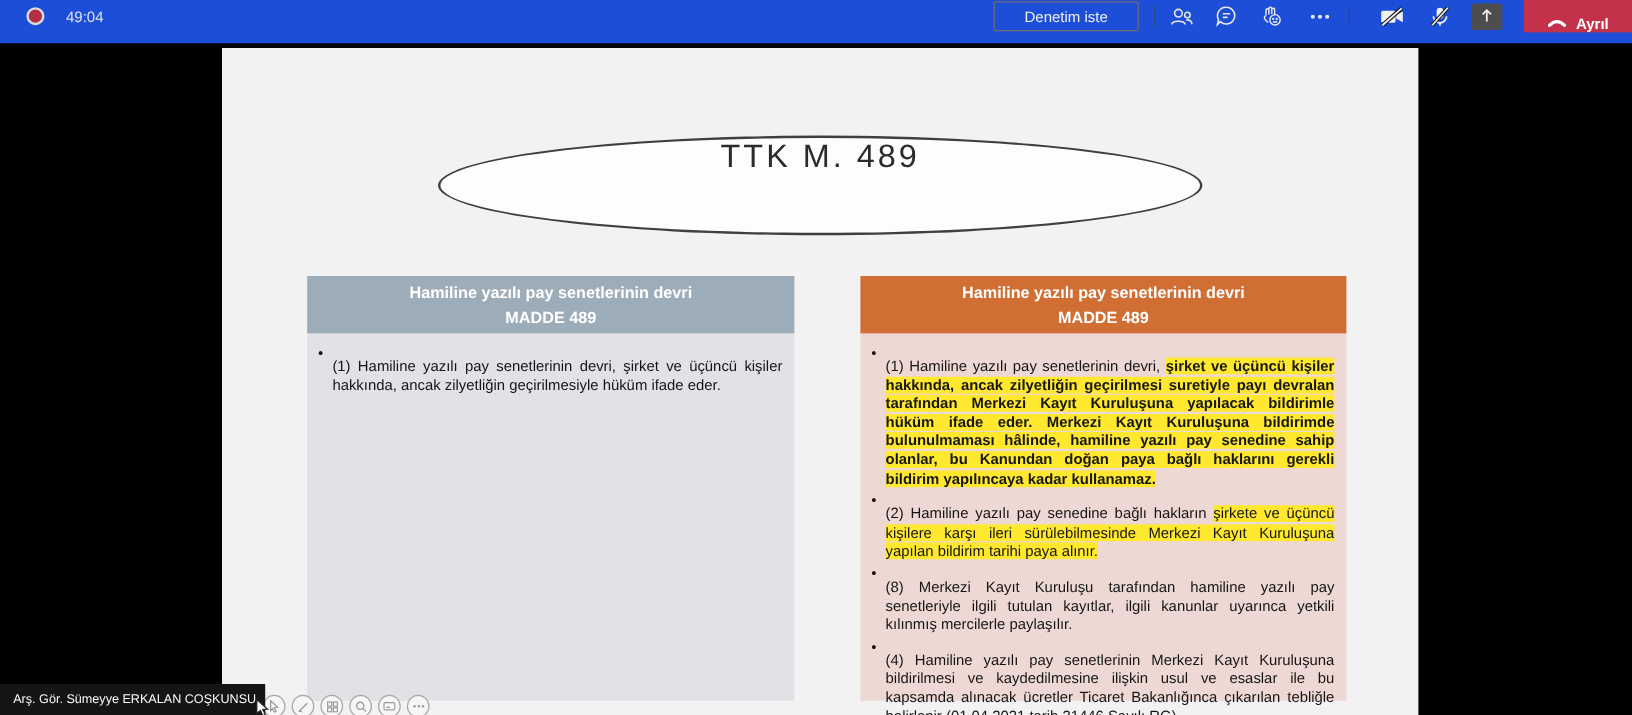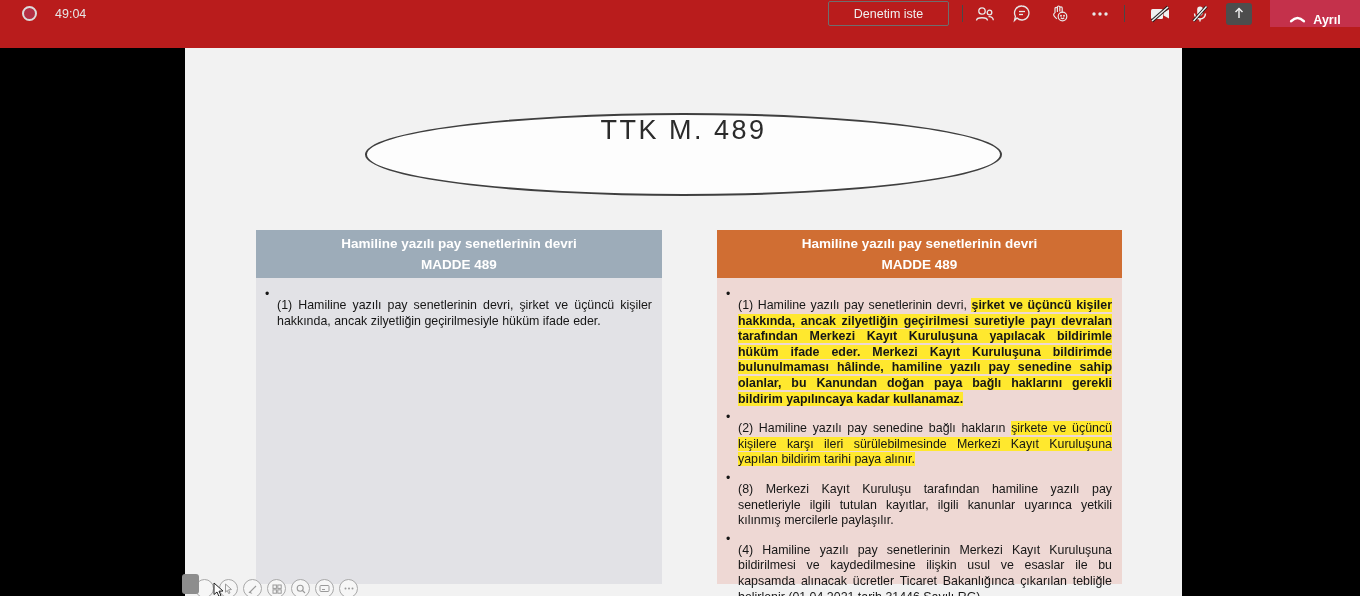--- a/index.html
+++ b/index.html
@@ -1,21 +1,21 @@
 <!DOCTYPE html>
 <html><head>
 <meta charset="utf-8">
 <style>
   * { margin:0; padding:0; box-sizing:border-box; }
   html,body { width:1360px; height:596px; overflow:hidden; background:#000;
               font-family:"Liberation Sans", sans-serif; }
   .screen { position:relative; width:1360px; height:596px; background:#000; overflow:hidden; }
 
   
-  .topbar { position:absolute; left:0; top:0; width:1360px; height:48px; background:#b91c1c; z-index:10; }
+  .topbar { position:absolute; left:0; top:0; width:1360px; height:36px; background:#1d4ed8; z-index:10; }
   .rec-dot { position:absolute; left:22px; top:6px; width:15px; height:15px; border-radius:50%;
              background:#b32f44; border:2px solid #dcdcdc; }
   .timer { position:absolute; left:55px; top:6px; color:#e6e6e6; font-size:12.5px; line-height:16px; }
   .btn-request { position:absolute; left:828px; top:1px; width:121px; height:25px; background:transparent;
                  border:1px solid #6e6e6e; border-radius:2px; color:#f0f0f0; font-size:12.5px;
                  font-family:"Liberation Sans", sans-serif; cursor:pointer; }
   .sep { position:absolute; top:5px; width:1px; height:17px; background:#484848; }
   .sep1 { left:962px; } .sep2 { left:1124px; }
   .icon-btn { position:absolute; top:0; width:32px; height:27px; background:transparent; border:none;
               display:flex; align-items:center; justify-content:center; cursor:pointer; }
@@ -245,18 +245,19 @@
       <div class="pp-circle">
         <svg width="10" height="3" viewBox="0 0 10 3" fill="#9a9a9a">
           <circle cx="1.5" cy="1.5" r="1"></circle>
             <circle cx="5" cy="1.5" r="1"></circle>
             <circle cx="8.5" cy="1.5" r="1"></circle>
         </svg>
       </div>
     </div>
 
     <div class="gray-chip"></div>
+    <div class="name-tag">Arş. Gör. Sümeyye ERKALAN COŞKUNSU</div>
 
     <svg class="cursor-svg" width="13" height="16" viewBox="0 0 13 16">
       <path d="M1 1 L1 12.5 L4 10 L6 14.5 L8 13.5 L6 9.2 L10 9 Z" fill="#ffffff" stroke="#222" stroke-width="1"></path>
     </svg>
   </div>
 </div>
 
 </body></html>

